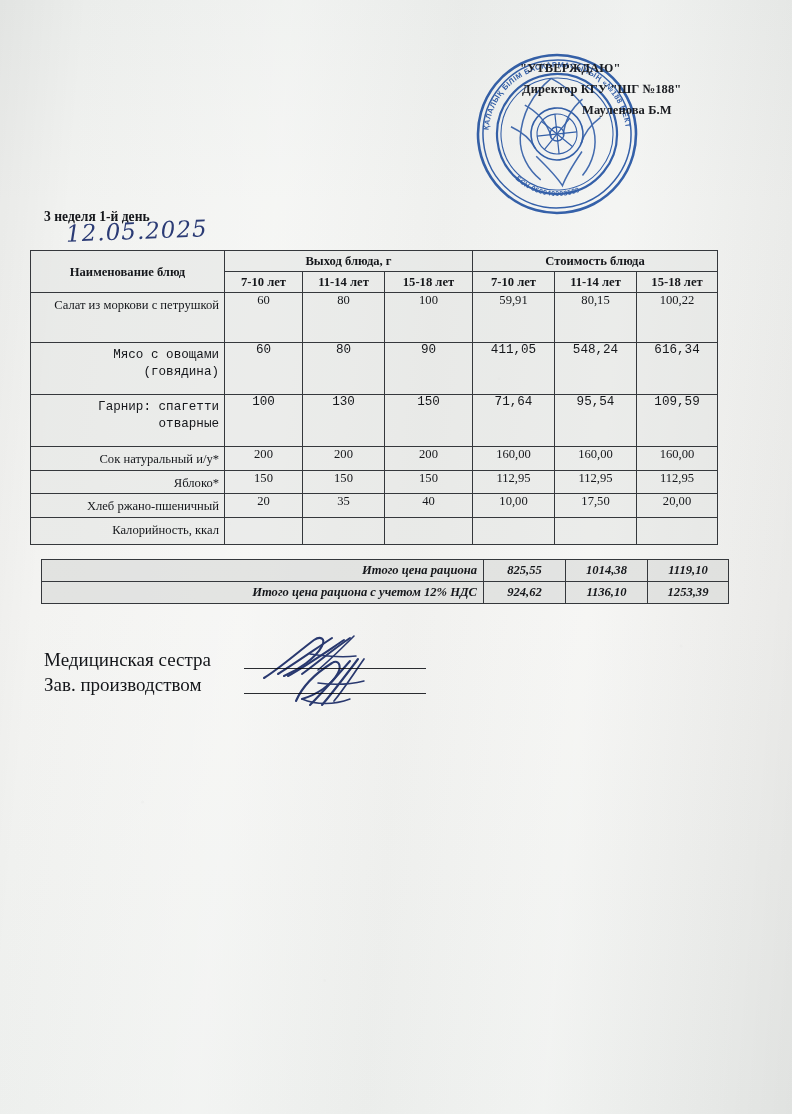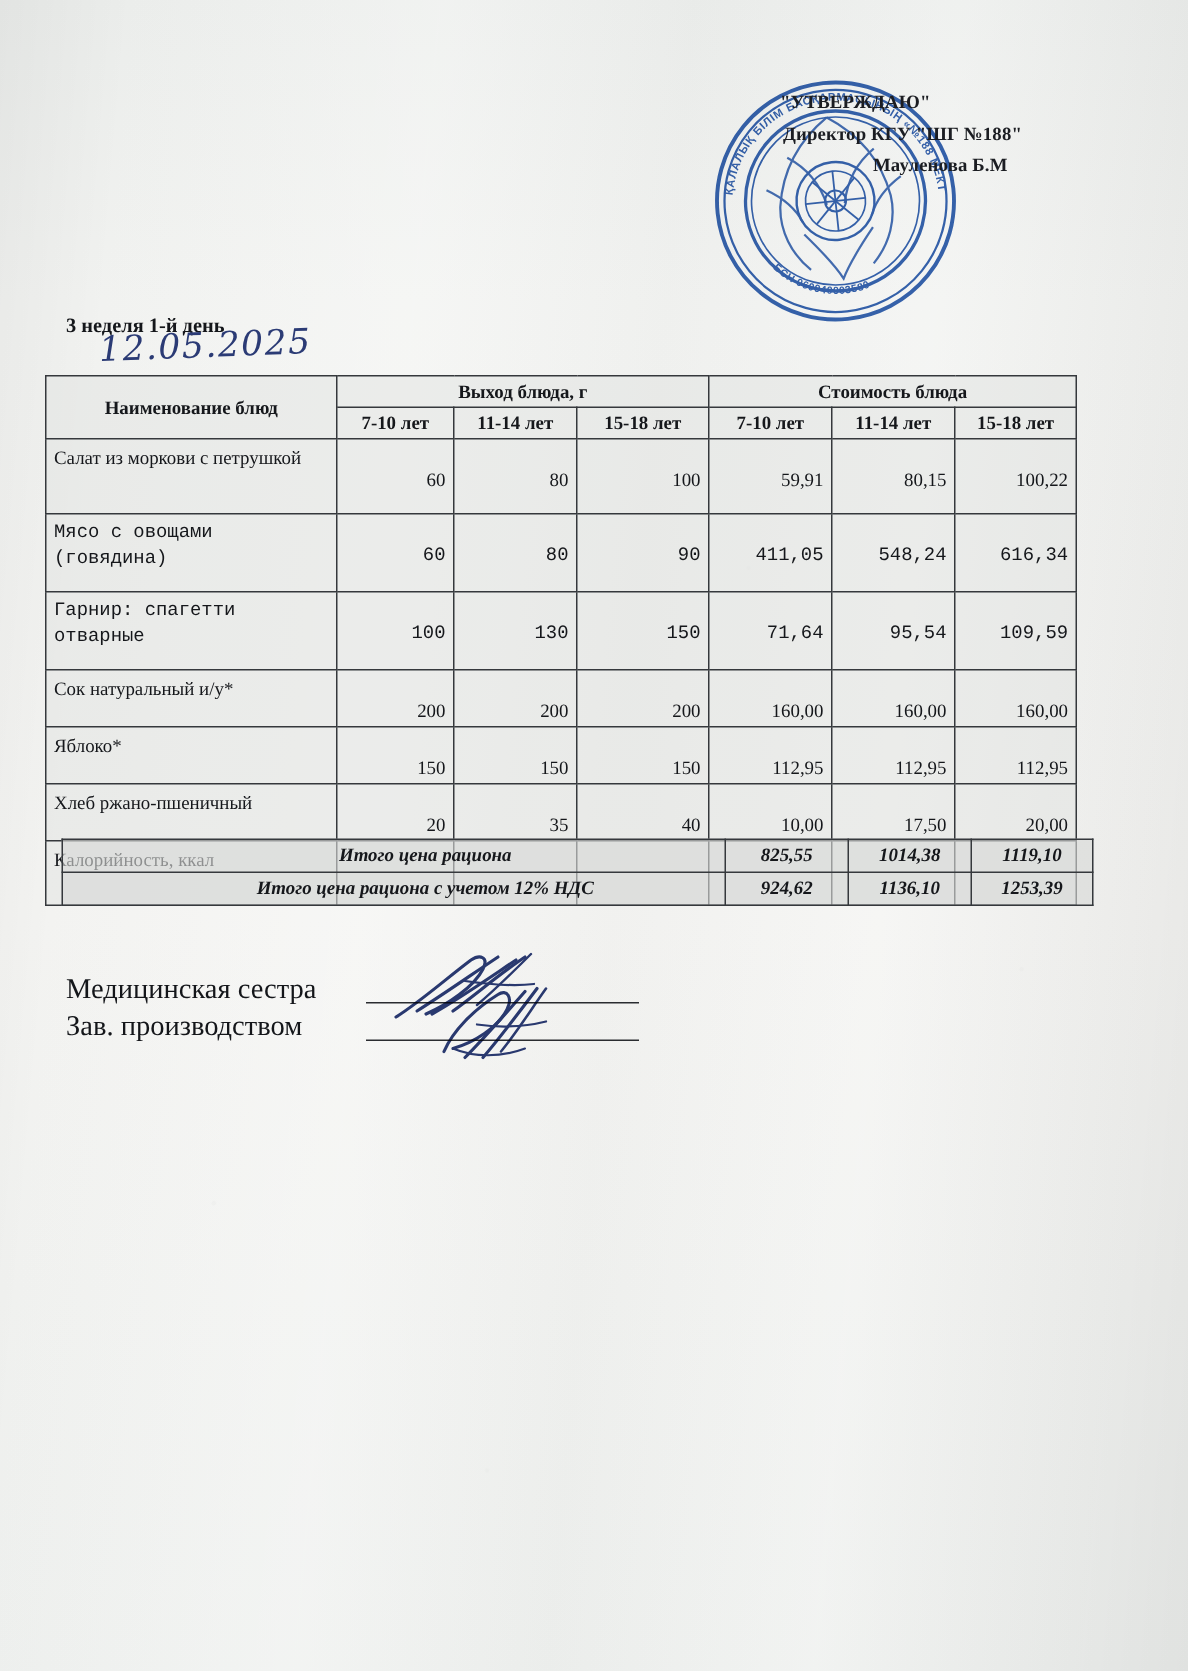--- a/index.html
+++ b/index.html
@@ -129,29 +129,29 @@
     font-size: 12.6px;
     padding: 2px 5px;
     color: #15171b;
   }
   .menu-table th {
     font-weight: bold;
     text-align: center;
     line-height: 16px;
   }
   .menu-table td.dish {
-    text-align: left;
+    text-align: right;
     vertical-align: top;
     padding-top: 4px;
     line-height: 16.5px;
   }
   .menu-table td.num {
-    text-align: right;
+    text-align: center;
     vertical-align: top;
-    padding-top: 20px;
+    padding-top: 0;
   }
   .r-tall  { height: 50px; }
   .r-mid   { height: 52px; font-family: Liberation Mono, monospace; }
   .r-short { height: 19px; }
   .kcal-row td { font-weight: normal; height: 20px; }
 
   .totals-table {
     position: absolute;
     left: 41px;
     top: 559px;
@@ -160,21 +160,21 @@
   }
   .totals-table td {
     border: 1.4px solid #35383c;
     font-size: 12.6px;
     font-style: italic;
     font-weight: bold;
     height: 19px;
     padding: 1px 6px;
     color: #15171b;
   }
-  .totals-table td.lbl { text-align: center; padding-left: 48px; }
+  .totals-table td.lbl { text-align: right; padding-left: 48px; }
   .totals-table td.val { text-align: center; }
 
   
   .sign-block {
     position: absolute;
     left: 44px;
     top: 647px;
     z-index: 2;
   }
   .sign-row {

